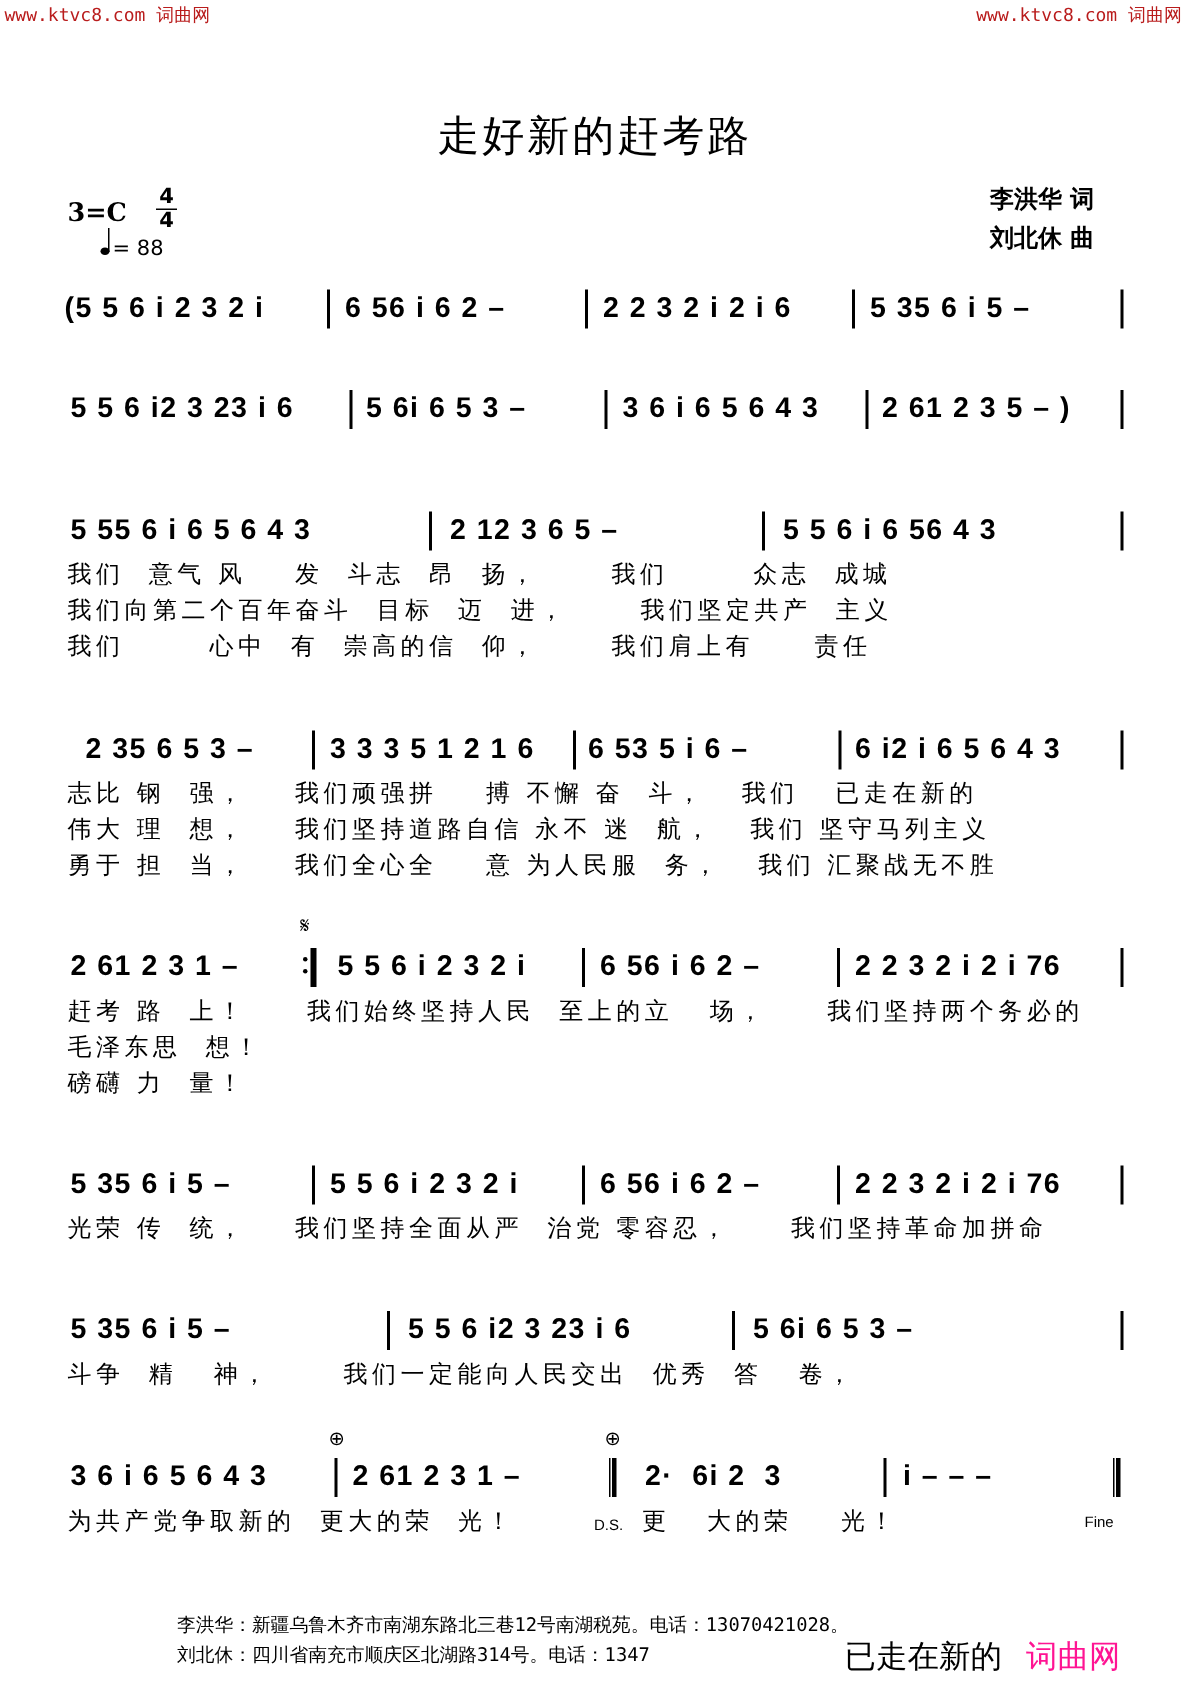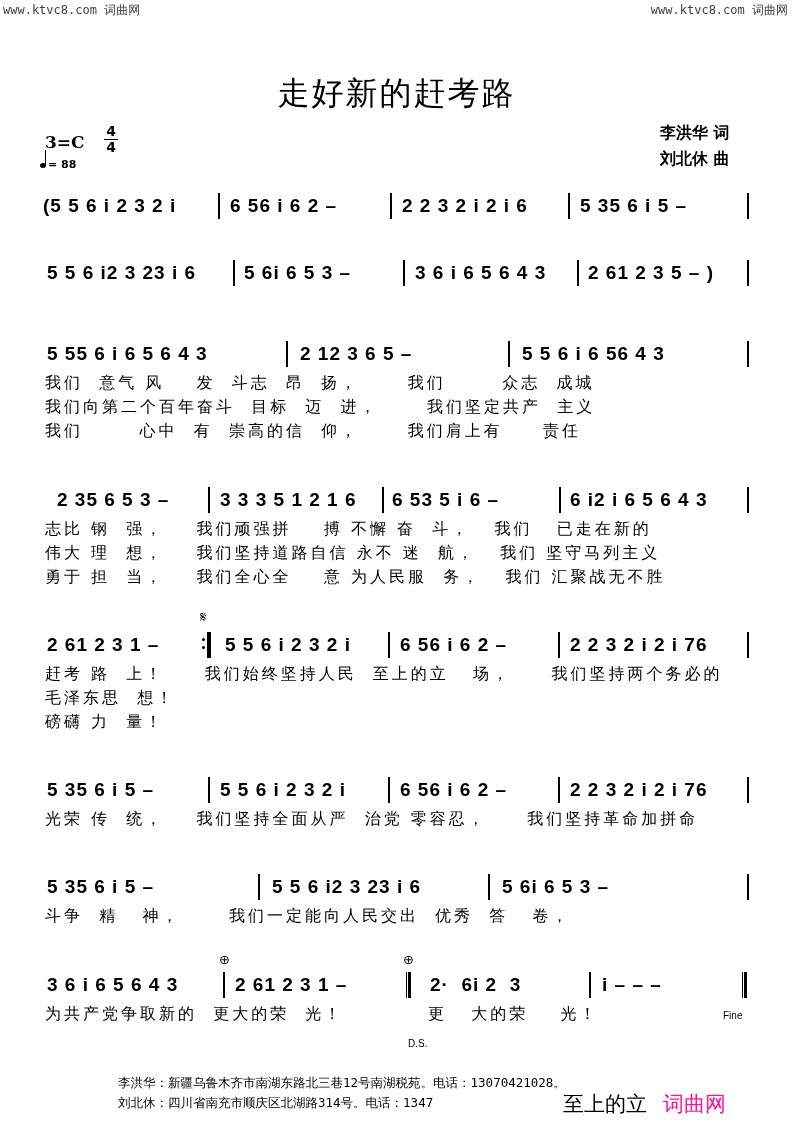--- a/index.html
+++ b/index.html
@@ -1,24 +1,24 @@
 <!DOCTYPE html>
 <html><head>
 <meta charset="utf-8">
 <style>
   html, body { margin: 0; padding: 0; background: #ffffff; }
   body { width: 793px; height: 1122px; position: relative; overflow: hidden; font-family: "DejaVu Sans", sans-serif; color: #000; }
-  .wm { position: absolute; top: 2px; font-family: "DejaVu Sans Mono", monospace; font-size: 12px; color: #404040; text-align: center; }
+  .wm { position: absolute; top: 2px; font-family: "DejaVu Sans Mono", monospace; font-size: 12px; color: #b91c1c; text-align: center; }
   .wm-left { left: 3px; }
   .wm-right { right: 5px; }
-  .title { position: absolute; top: 72px; left: 0; width: 793px; text-align: center; font-size: 32px; font-family: "DejaVu Sans", sans-serif; letter-spacing: 2px; }
+  .title { position: absolute; top: 72px; left: 0; width: 793px; text-align: center; font-size: 28px; font-family: "DejaVu Sans", sans-serif; letter-spacing: 2px; }
   .key { position: absolute; left: 45px; top: 132px; font-family: "DejaVu Serif", serif; font-weight: bold; font-size: 17px; }
   .timesig { position: absolute; left: 104px; top: 124px; font-family: "DejaVu Sans", sans-serif; font-weight: bold; font-size: 14px; line-height: 15px; text-align: center; }
   .timesig .bar { width: 14px; border-top: 1.5px solid #000; }
-  .tempo { position: absolute; left: 40px; top: 158px; font-size: 11px; font-weight: bold; }
+  .tempo { position: absolute; left: 67px; top: 158px; font-size: 14px; font-weight: normal; }
   .tempo .note { display: inline-block; width: 6px; height: 5px; background: #000; border-radius: 50%; margin-right: 2px; position: relative; }
   .tempo .note:after { content: ""; position: absolute; right: 0; bottom: 2px; width: 1px; height: 16px; background: #000; }
   .credits { position: absolute; left: 660px; top: 120px; font-size: 16px; font-weight: bold; line-height: 26px; }
   .row { position: absolute; left: 40px; width: 720px; }
   .notes { position: absolute; left: 0; top: 0; height: 28px; font-family: "Liberation Sans", sans-serif; font-weight: bold; font-size: 19px; letter-spacing: 1px; white-space: pre; }
   .barline { position: absolute; top: -2px; width: 1.5px; height: 26px; background: #000; }
   .lyric { position: absolute; left: 5px; font-size: 16px; letter-spacing: 3px; white-space: pre; font-family: "DejaVu Serif", serif; }
   .lyric.l1 { top: 30px; }
   .lyric.l2 { top: 54px; }
   .lyric.l3 { top: 78px; }
@@ -163,25 +163,25 @@
     <span class="seg" style="left:7px">3 6 i 6 5 6 4 3</span>
     <div class="barline" style="left:183px"></div>
     <span class="seg" style="left:195px">2 61 2 3 1 –</span>
     <div class="dblbar" style="left:366px"></div>
     <span class="seg" style="left:390px">2·  6i 2  3</span>
     <div class="barline" style="left:549px"></div>
     <span class="seg" style="left:562px">i – – –</span>
     <div class="dblbar" style="left:702px"></div>
   </div>
   <div class="lyric l1" style="left:5px">为共产党争取新的  更大的荣  光！</div>
-  <div class="small" style="left:368px; top:38px;margin-top:26px;">D.S.</div>
+  <div class="small" style="left:356px; top:38px;">D.S.</div>
   <div class="lyric l1" style="left:388px">更   大的荣    光！</div>
   <div class="small" style="left:683px; top:36px;">Fine</div>
 </div>
 
 <div class="footer">
   <div>李洪华：新疆乌鲁木齐市南湖东路北三巷12号南湖税苑。电话：13070421028。</div>
   <div>刘北休：四川省南充市顺庆区北湖路314号。电话：1347</div>
 </div>
 
 <div class="source">
-  <span>至上的立</span><span class="pink">词曲网</span>
+  <span>已走在新的</span><span class="pink">词曲网</span>
 </div>
 
 </body></html>

